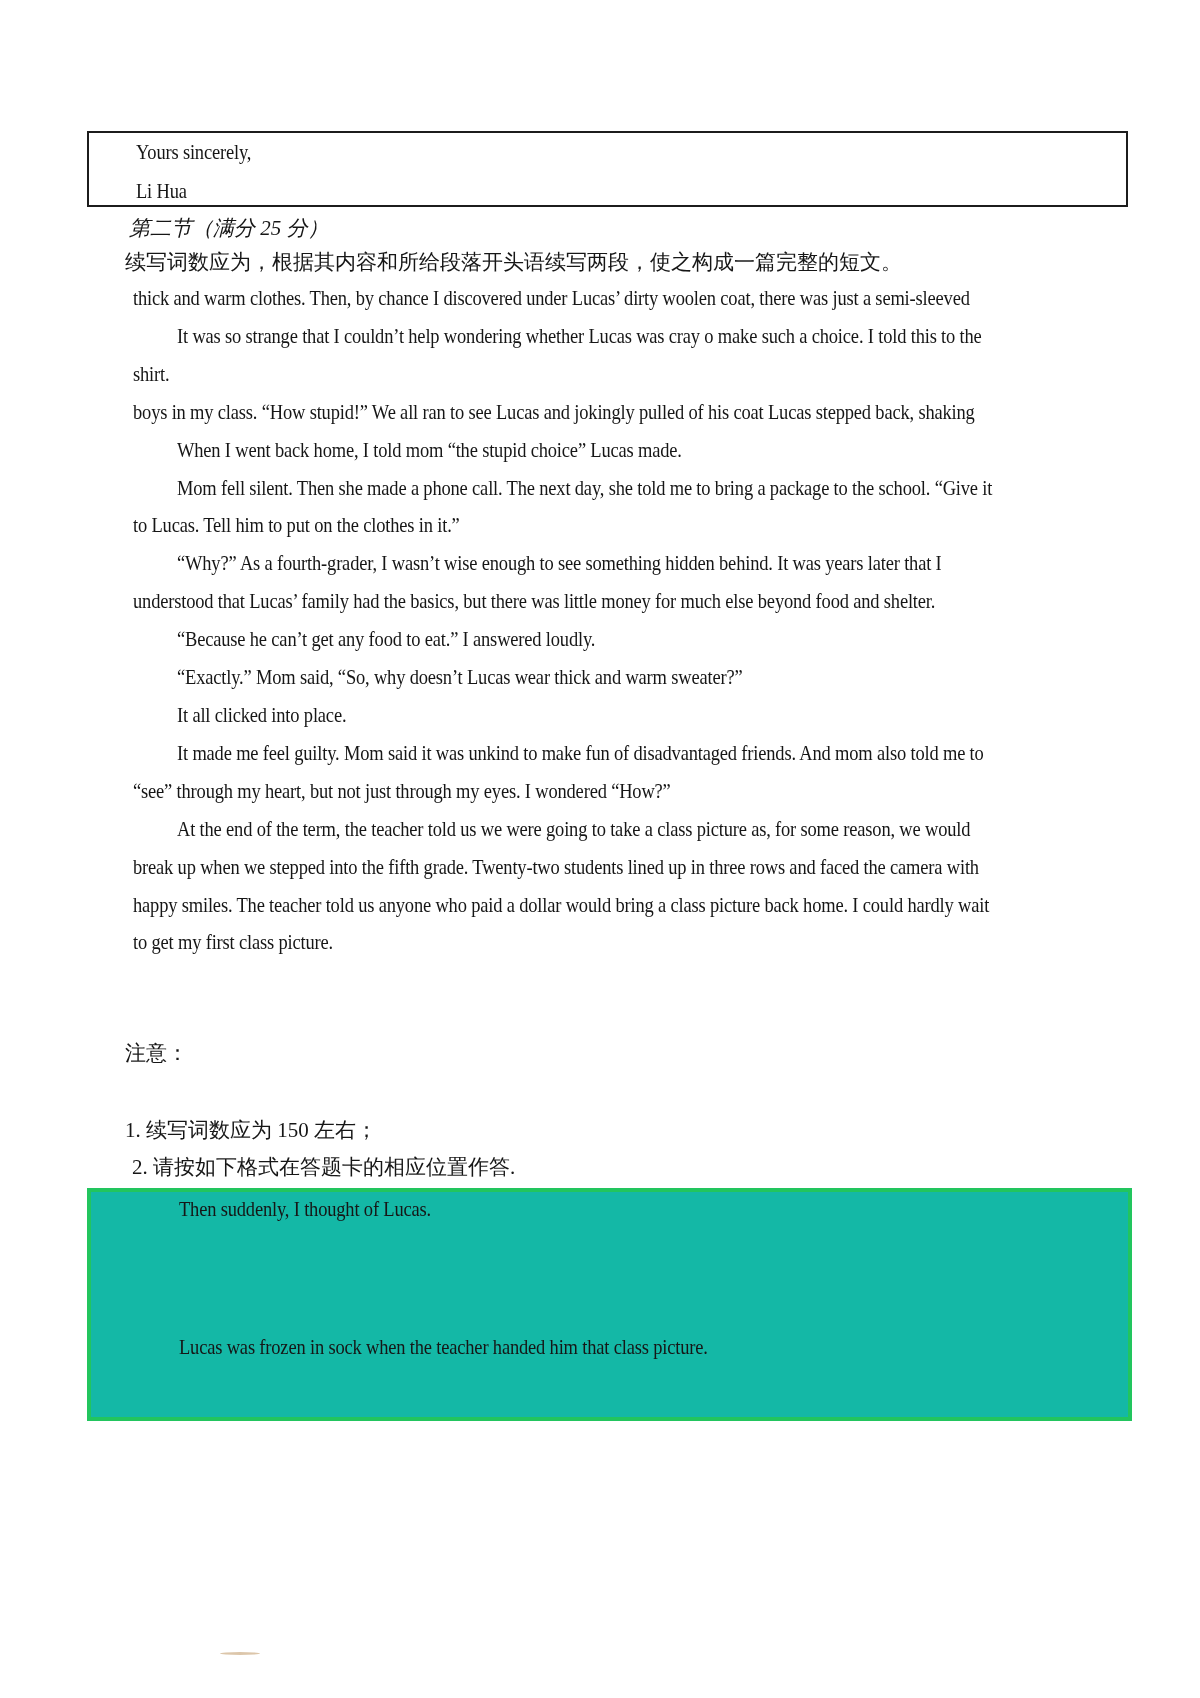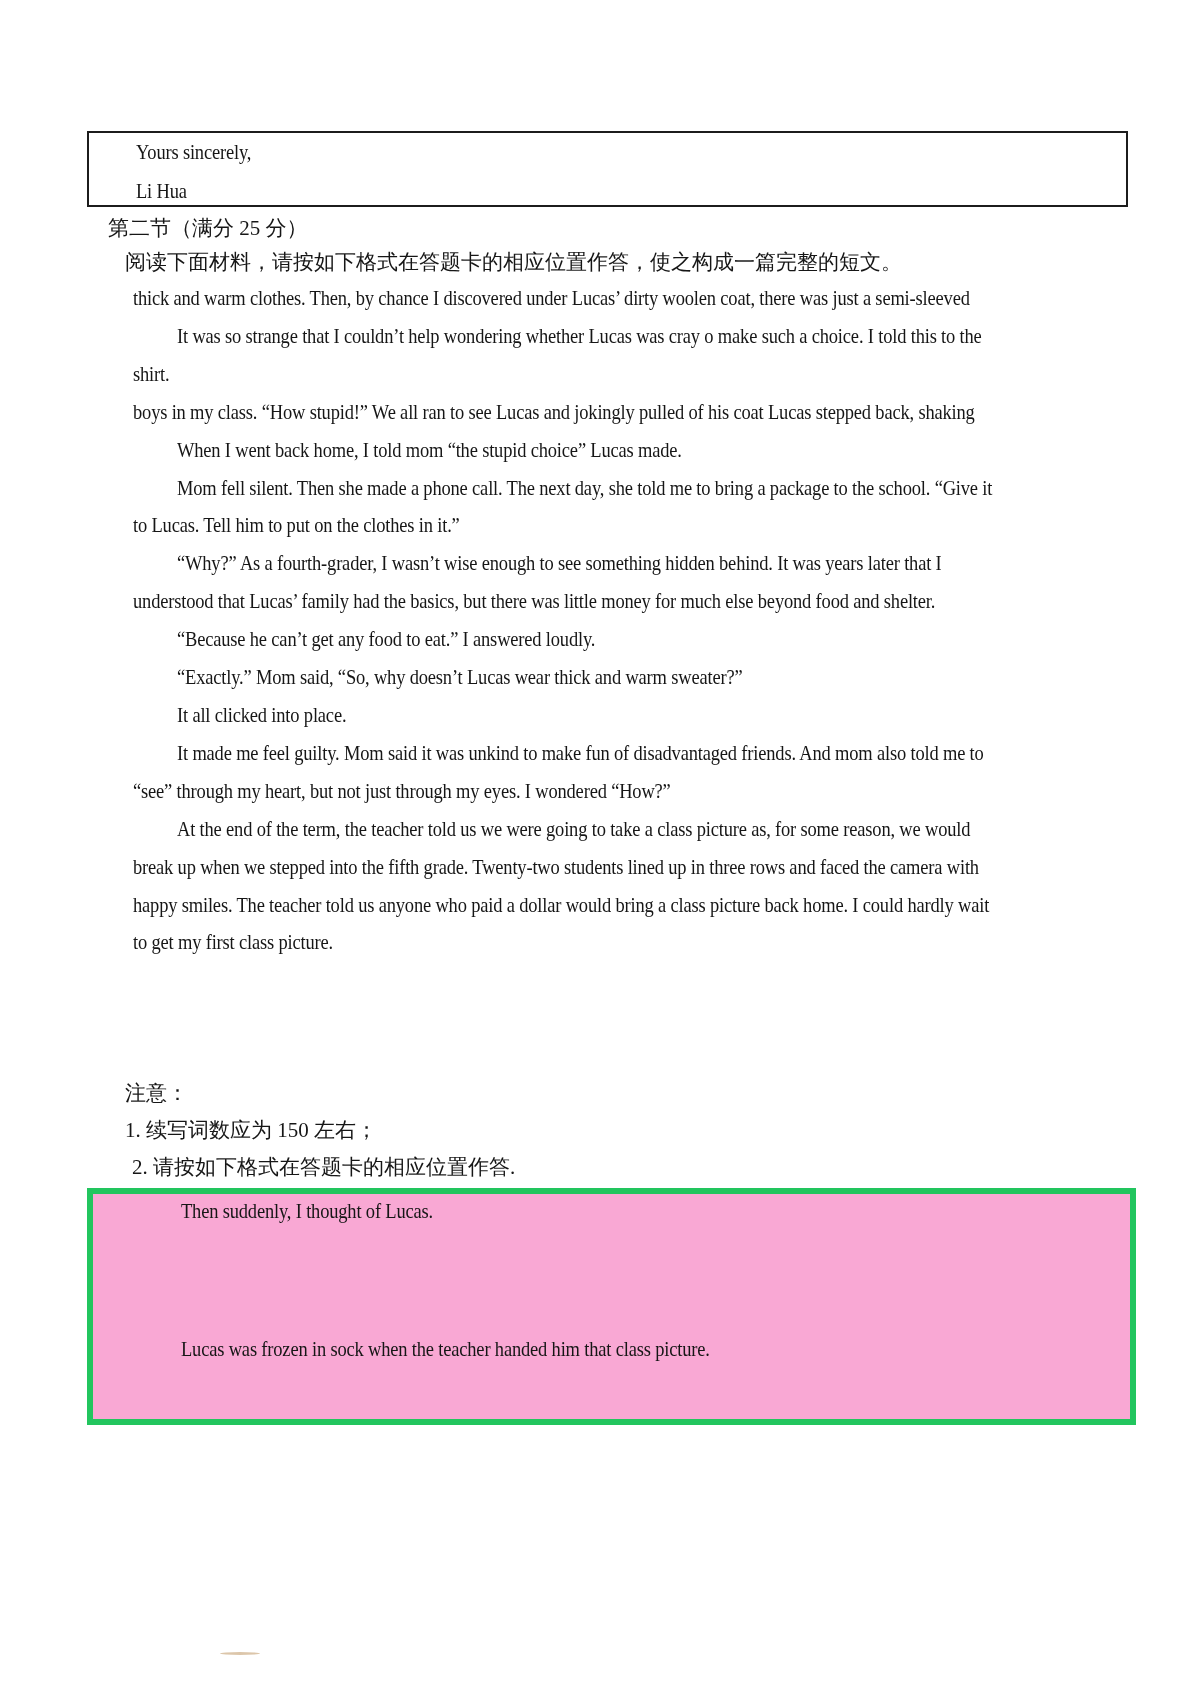--- a/index.html
+++ b/index.html
@@ -10,48 +10,48 @@
   }
   .abs{position:absolute;padding-left:36px;}
   
   .en{display:inline-block;transform:scaleX(0.88);transform-origin:0 50%;
       letter-spacing:-0.2px;white-space:nowrap;}
   .cjk-line{line-height:24px;white-space:nowrap;}
   
   #closing-box{left:87px;top:131px;width:1001px;height:72px;border:2px solid #1c1c1c;background:#fff;}
   .close-line{line-height:39px;padding-left:11px;white-space:nowrap;}
   
-  #section-heading{left:72px;top:216px;}
+  #section-heading{left:93px;top:216px;font-style:italic;}
   #instruction{left:89px;top:250px;}
   
   #passage{left:89px;top:280px;width:1020px;}
   .pline{line-height:37.9px;padding-left:8px;white-space:nowrap;}
   .pline.indent{padding-left:52px;}
   
-  #note-label{left:89px;top:1081px;}
+  #note-label{left:89px;top:1041px;}
   #note-1{left:89px;top:1118px;}
   #note-2{left:96px;top:1155px;}
   
-  #answer-box{left:87px;top:1188px;width:1001px;height:225px;border:6px solid #22c55e;background:#f9a8d4;}
+  #answer-box{left:87px;top:1188px;width:1001px;height:225px;border:4px solid #22c55e;background:#14b8a6;}
   .abox-line{line-height:24px;margin-left:52px;white-space:nowrap;}
   .abox-line.first{margin-top:5px;}
   .abox-line.second{margin-top:114px;}
   
   #artifact-dot{left:220px;top:1652px;width:4px;height:3px;background:#c9a87c;border-radius:50%;opacity:.65;}
 </style>
 </head>
 <body>
 
 <div class="abs" id="closing-box">
   <div class="close-line"><span class="en">Yours sincerely,</span></div>
   <div class="close-line"><span class="en">Li Hua</span></div>
 </div>
 
 <div class="abs cjk-line" id="section-heading">第二节（满分 25 分）</div>
-<div class="abs cjk-line" id="instruction">阅读下面材料，请按如下格式在答题卡的相应位置作答，使之构成一篇完整的短文。</div>
+<div class="abs cjk-line" id="instruction">续写词数应为，根据其内容和所给段落开头语续写两段，使之构成一篇完整的短文。</div>
 
 <div class="abs" id="passage">
     <div class="pline"><span class="en">thick and warm clothes. Then, by chance I discovered under Lucas’ dirty woolen coat, there was just a semi-sleeved</span></div>
     <div class="pline indent"><span class="en">It was so strange that I couldn’t help wondering whether Lucas was cray o make such a choice. I told this to the</span></div>
     <div class="pline"><span class="en">shirt.</span></div>
     <div class="pline"><span class="en">boys in my class. “How stupid!” We all ran to see Lucas and jokingly pulled of his coat Lucas stepped back, shaking</span></div>
     <div class="pline indent"><span class="en">When I went back home, I told mom “the stupid choice” Lucas made.</span></div>
     <div class="pline indent"><span class="en">Mom fell silent. Then she made a phone call. The next day, she told me to bring a package to the school. “Give it</span></div>
     <div class="pline"><span class="en">to Lucas. Tell him to put on the clothes in it.”</span></div>
     <div class="pline indent"><span class="en">“Why?” As a fourth-grader, I wasn’t wise enough to see something hidden behind. It was years later that I</span></div>

